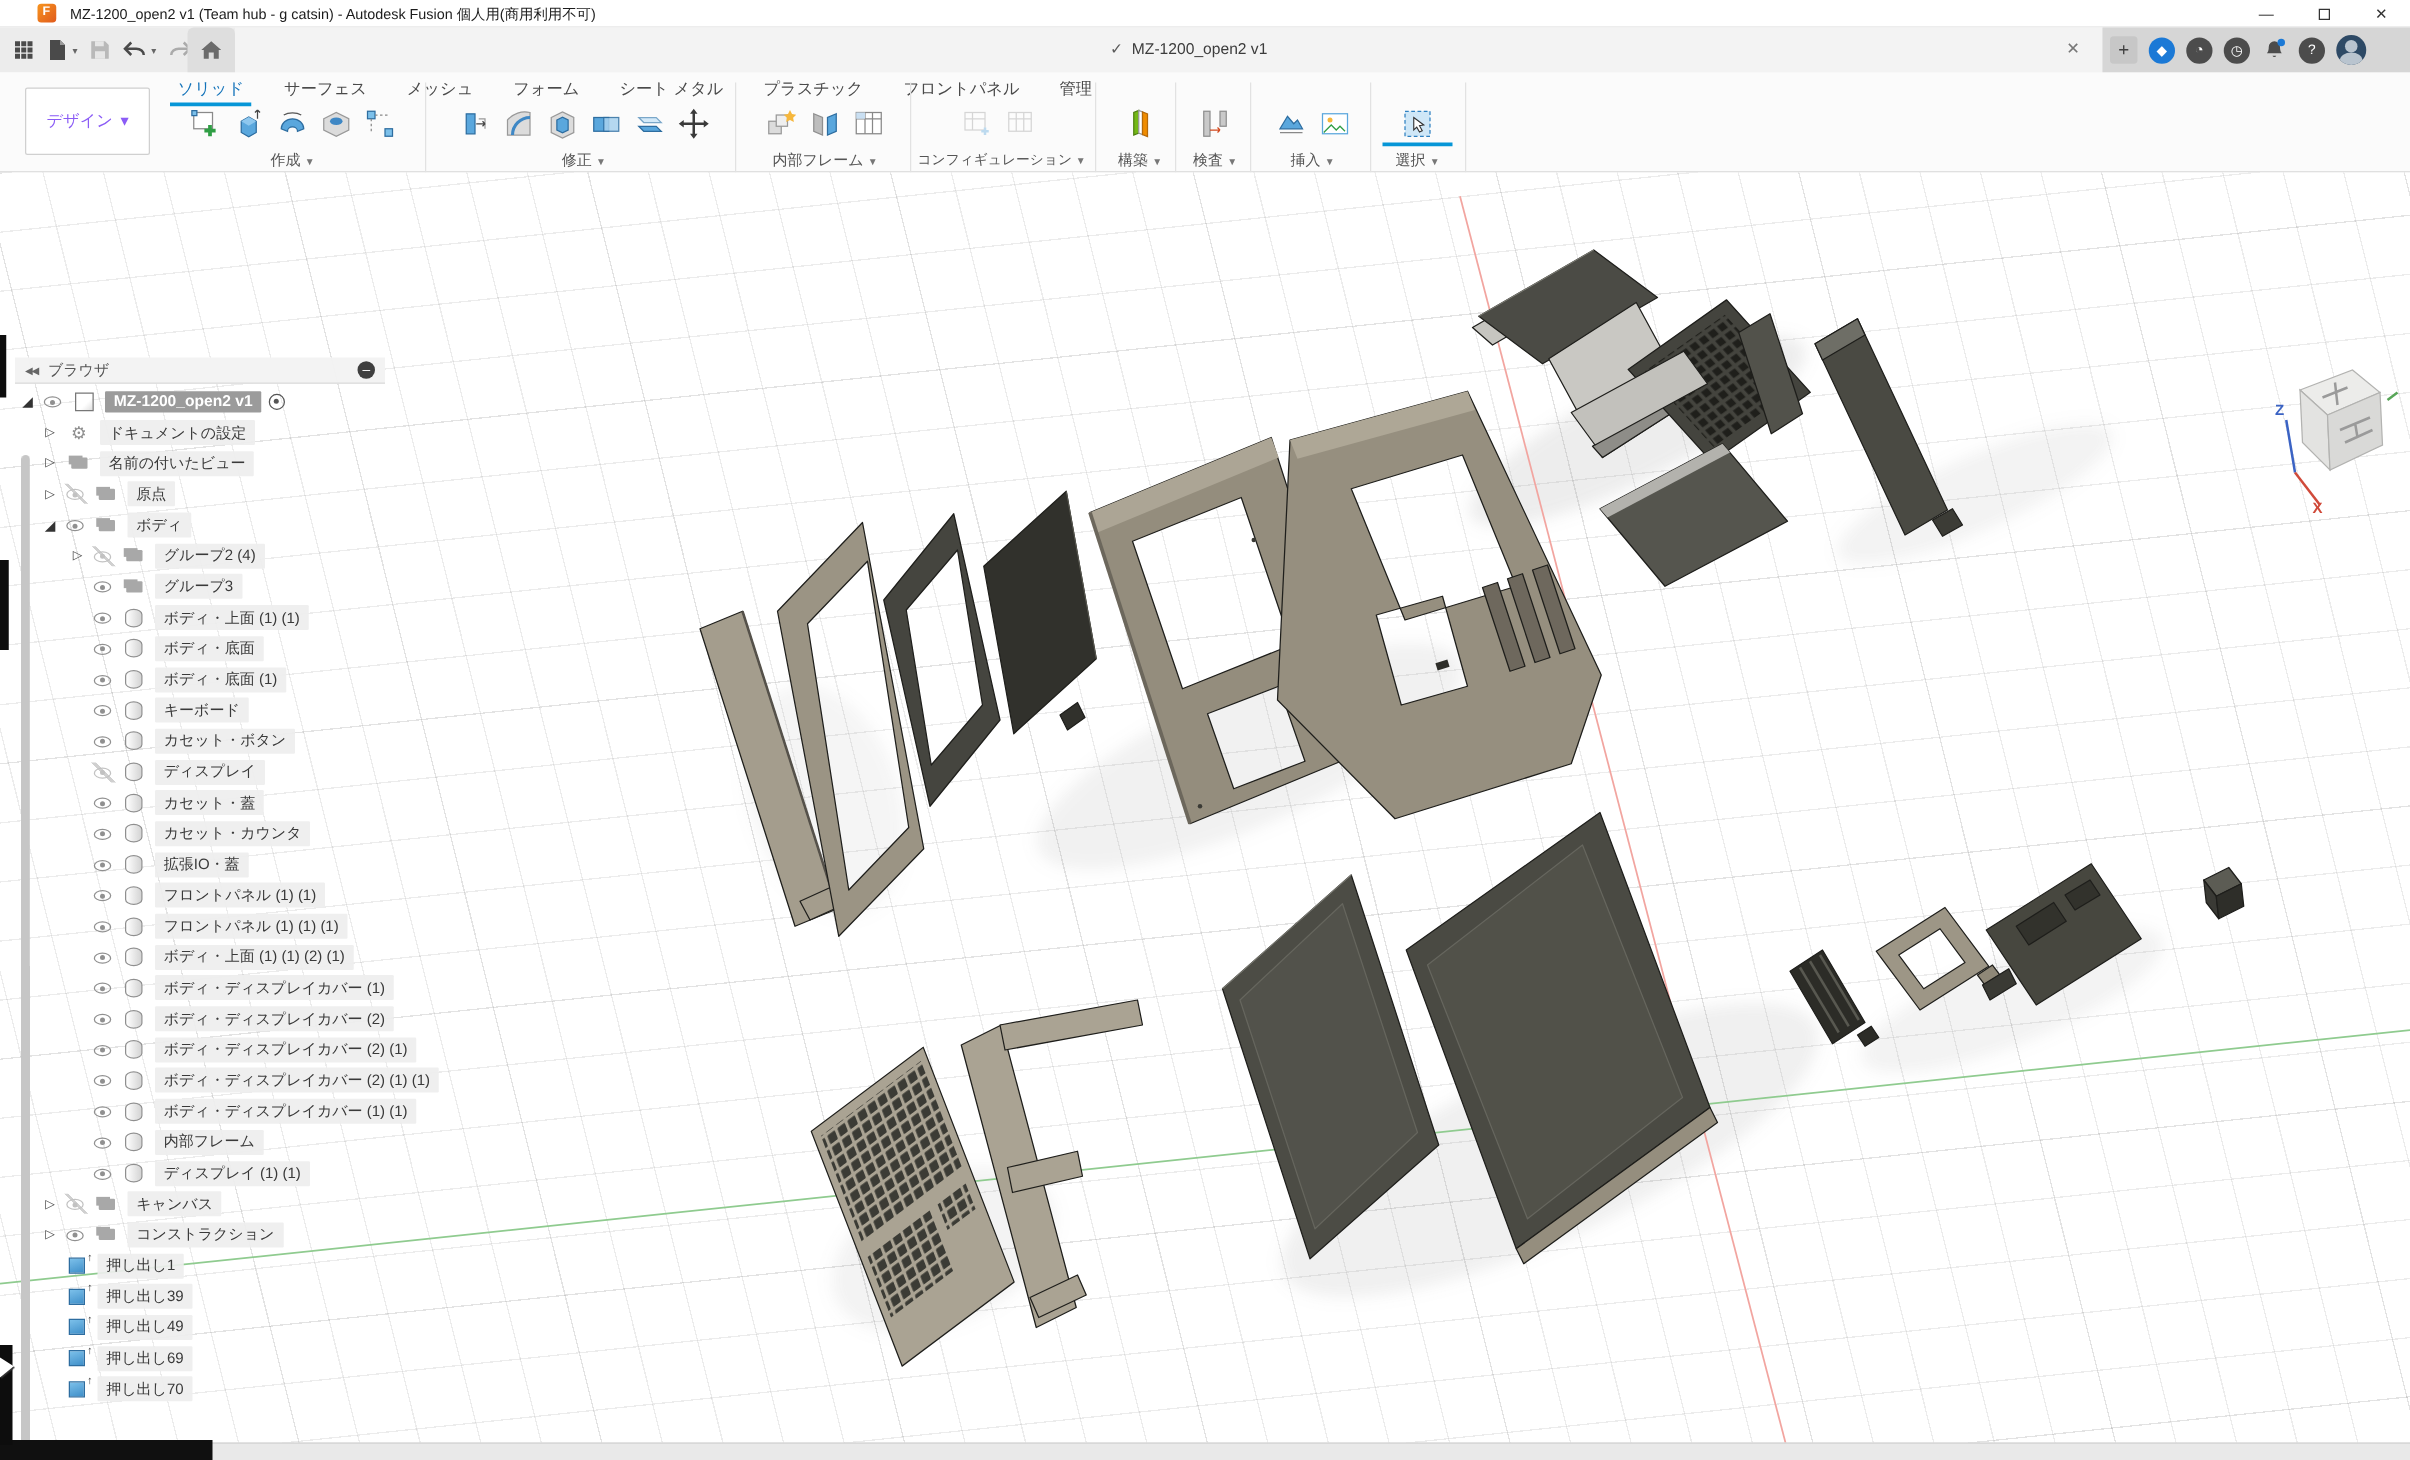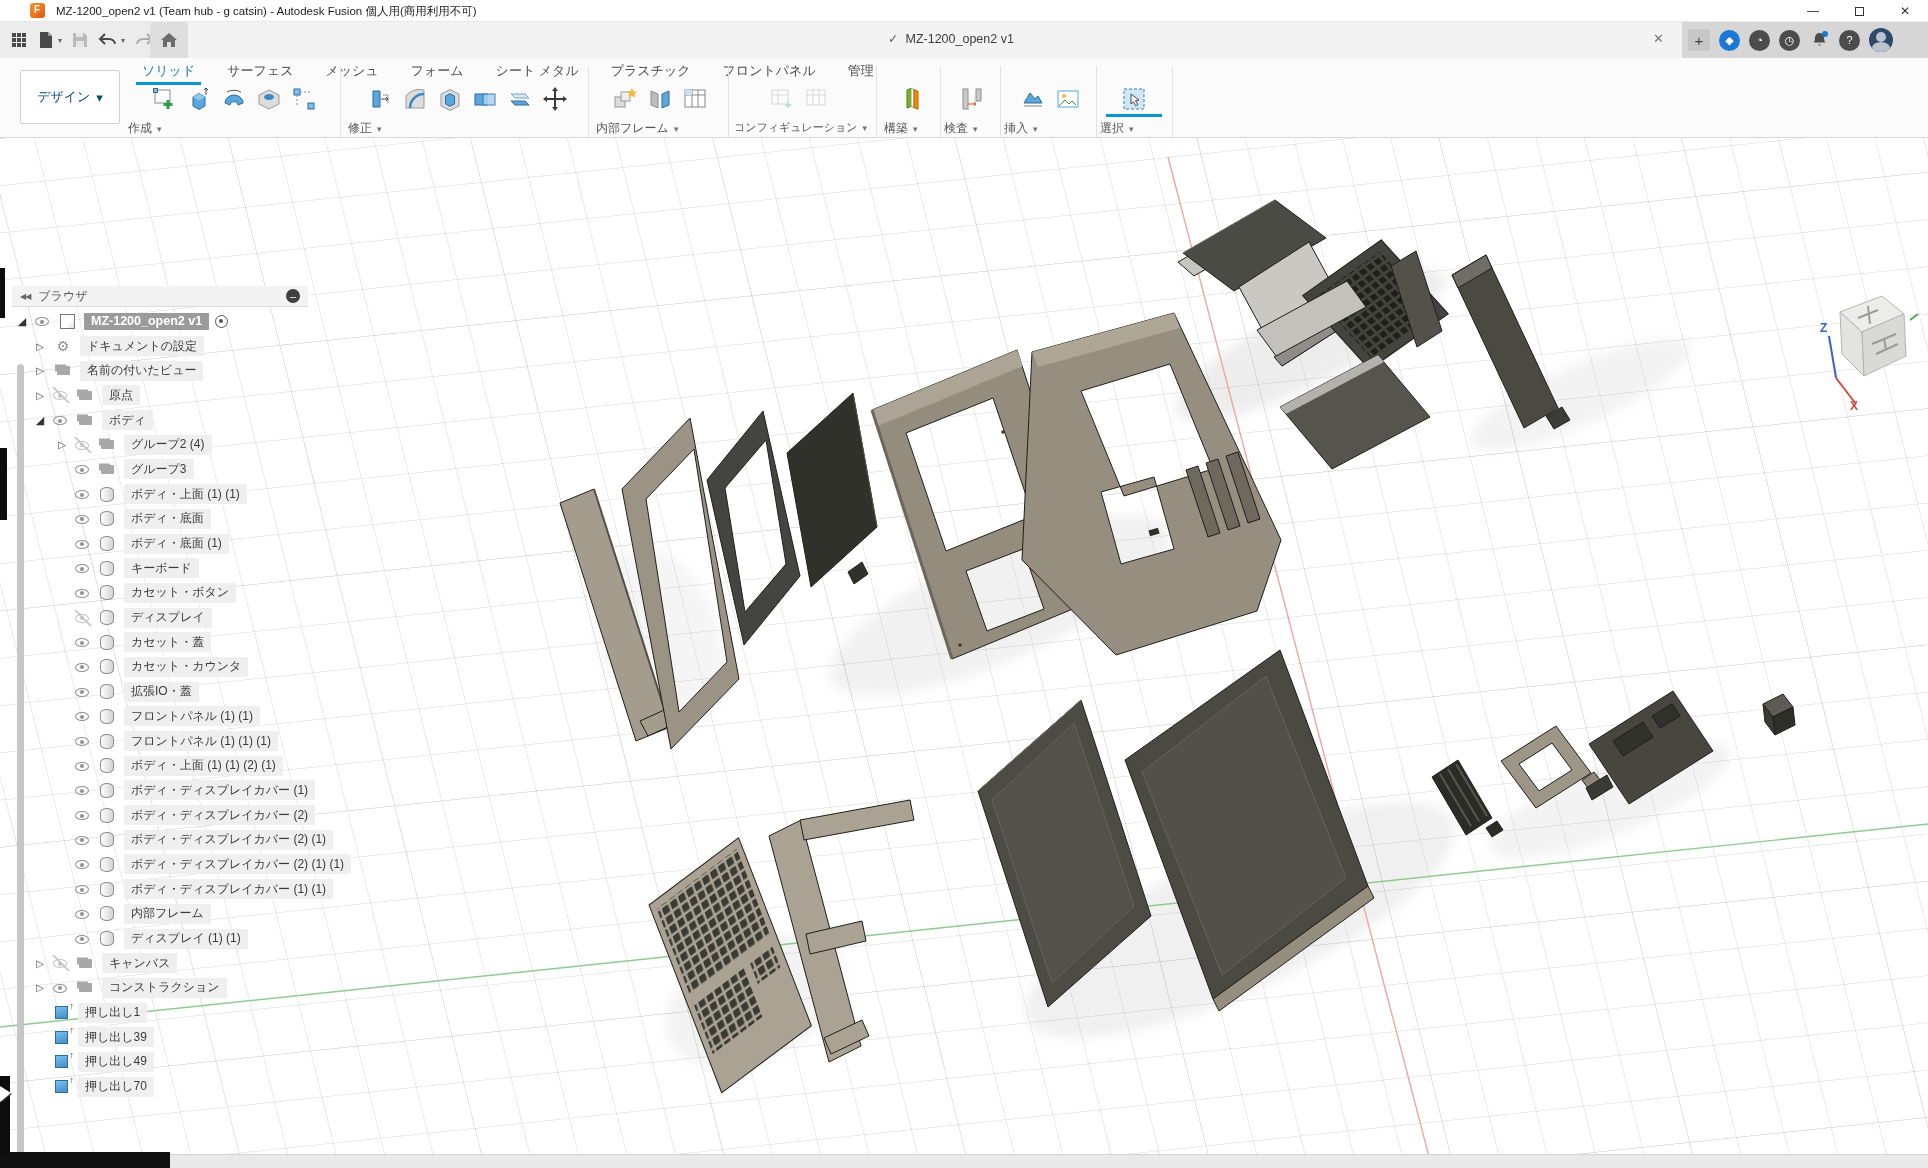--- a/index.html
+++ b/index.html
@@ -33,26 +33,26 @@
   .circ.blue{background:#1b79d6;}
   .bell{position:relative;width:21px;height:21px;display:flex;align-items:center;justify-content:center;}
   .bell::after{content:"";position:absolute;right:2px;top:1px;width:6px;height:6px;border-radius:50%;background:#1b79d6;}
   .avatar{width:24px;height:24px;border-radius:50%;background:#2e4a66;position:relative;overflow:hidden;}
   .avatar::before{content:"";position:absolute;left:7px;top:4px;width:10px;height:10px;border-radius:50%;background:#b9c4cf;}
   .avatar::after{content:"";position:absolute;left:3px;top:14px;width:18px;height:12px;border-radius:50%;background:#b9c4cf;}
 
   
   .ribbon{position:absolute;left:0;top:58px;width:1928px;height:80px;background:#fbfbfb;border-bottom:1px solid #d7d7d7;}
   .designbtn{position:absolute;left:20px;top:12px;width:100px;height:54px;background:#fff;border:1px solid #d0d0d0;border-radius:2px;
-    display:flex;align-items:center;justify-content:center;font-size:13px;color:#0c4a6e;gap:6px;}
+    display:flex;align-items:center;justify-content:center;font-size:13px;color:#8b5cf6;gap:6px;}
   .rtabs{position:absolute;left:140px;top:2px;display:flex;gap:28px;height:22px;}
   .rtab{font-size:13px;color:#4a4a4a;position:relative;white-space:nowrap;padding:2px 2px;}
   .rtab.active{color:#1272b9;}
   .rtab.active::after{content:"";position:absolute;left:-4px;right:-4px;bottom:-3px;height:3px;background:#0696d7;}
-  .rgroup{position:absolute;top:26px;text-align:left;}
+  .rgroup{position:absolute;top:26px;text-align:center;}
   .ricons{display:flex;gap:9px;justify-content:center;align-items:center;height:30px;}
   .rlabel{margin-top:6px;font-size:12px;color:#555;white-space:nowrap;position:relative;}
   .rlabel .dd{font-size:8px;color:#777;}
   .rlabel.sel-hl::before{content:"";position:absolute;left:6px;right:6px;top:-6px;height:3px;background:#0696d7;}
   .rdiv{position:absolute;top:8px;width:1px;height:120px;background:#e2e2e2;}
   .pale{opacity:.38;}
 
   
   .canvas{position:absolute;left:0;top:138px;width:1928px;height:1030px;background-color:#ffffff;
     background-image:
@@ -697,20 +697,25 @@
         <span class="c-label">押し出し39</span>
       </div>
         <div class="trow lf i-extrude">
 
         <span class="c-icon"></span>
         <span class="c-label">押し出し49</span>
       </div>
         <div class="trow lf i-extrude">
 
         <span class="c-icon"></span>
+        <span class="c-label">押し出し69</span>
+      </div>
+        <div class="trow lf i-extrude">
+
+        <span class="c-icon"></span>
         <span class="c-label">押し出し70</span>
       </div>
       </div>
   </div>
 
 </div>
 
 <div class="bottomstrip"></div>
 <div class="blackbox"></div>
 

